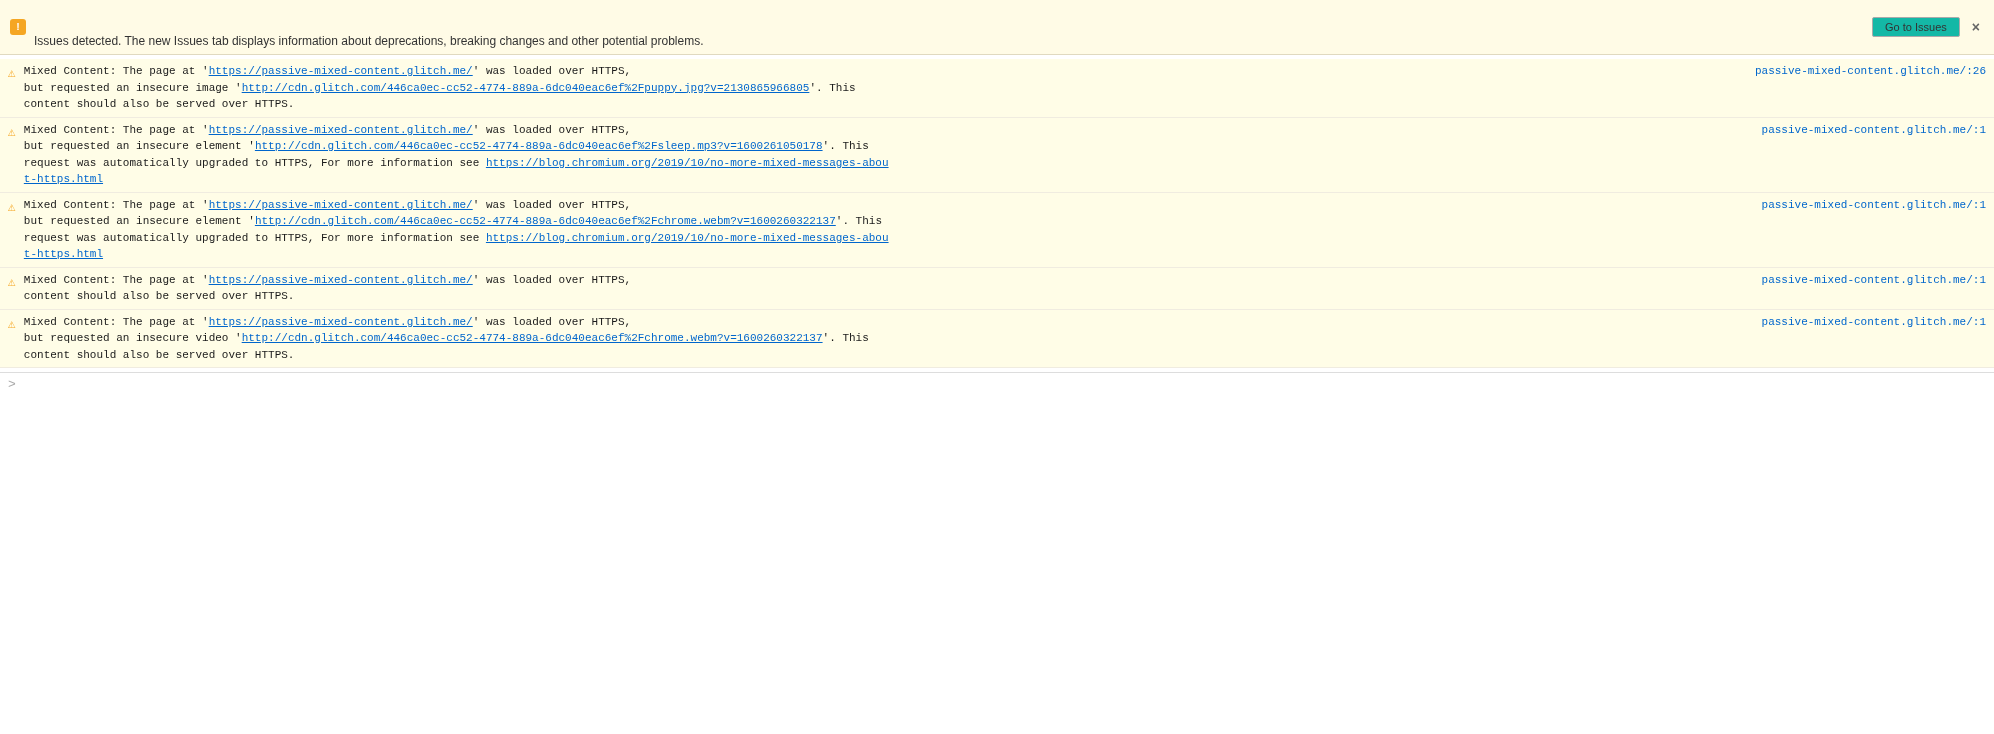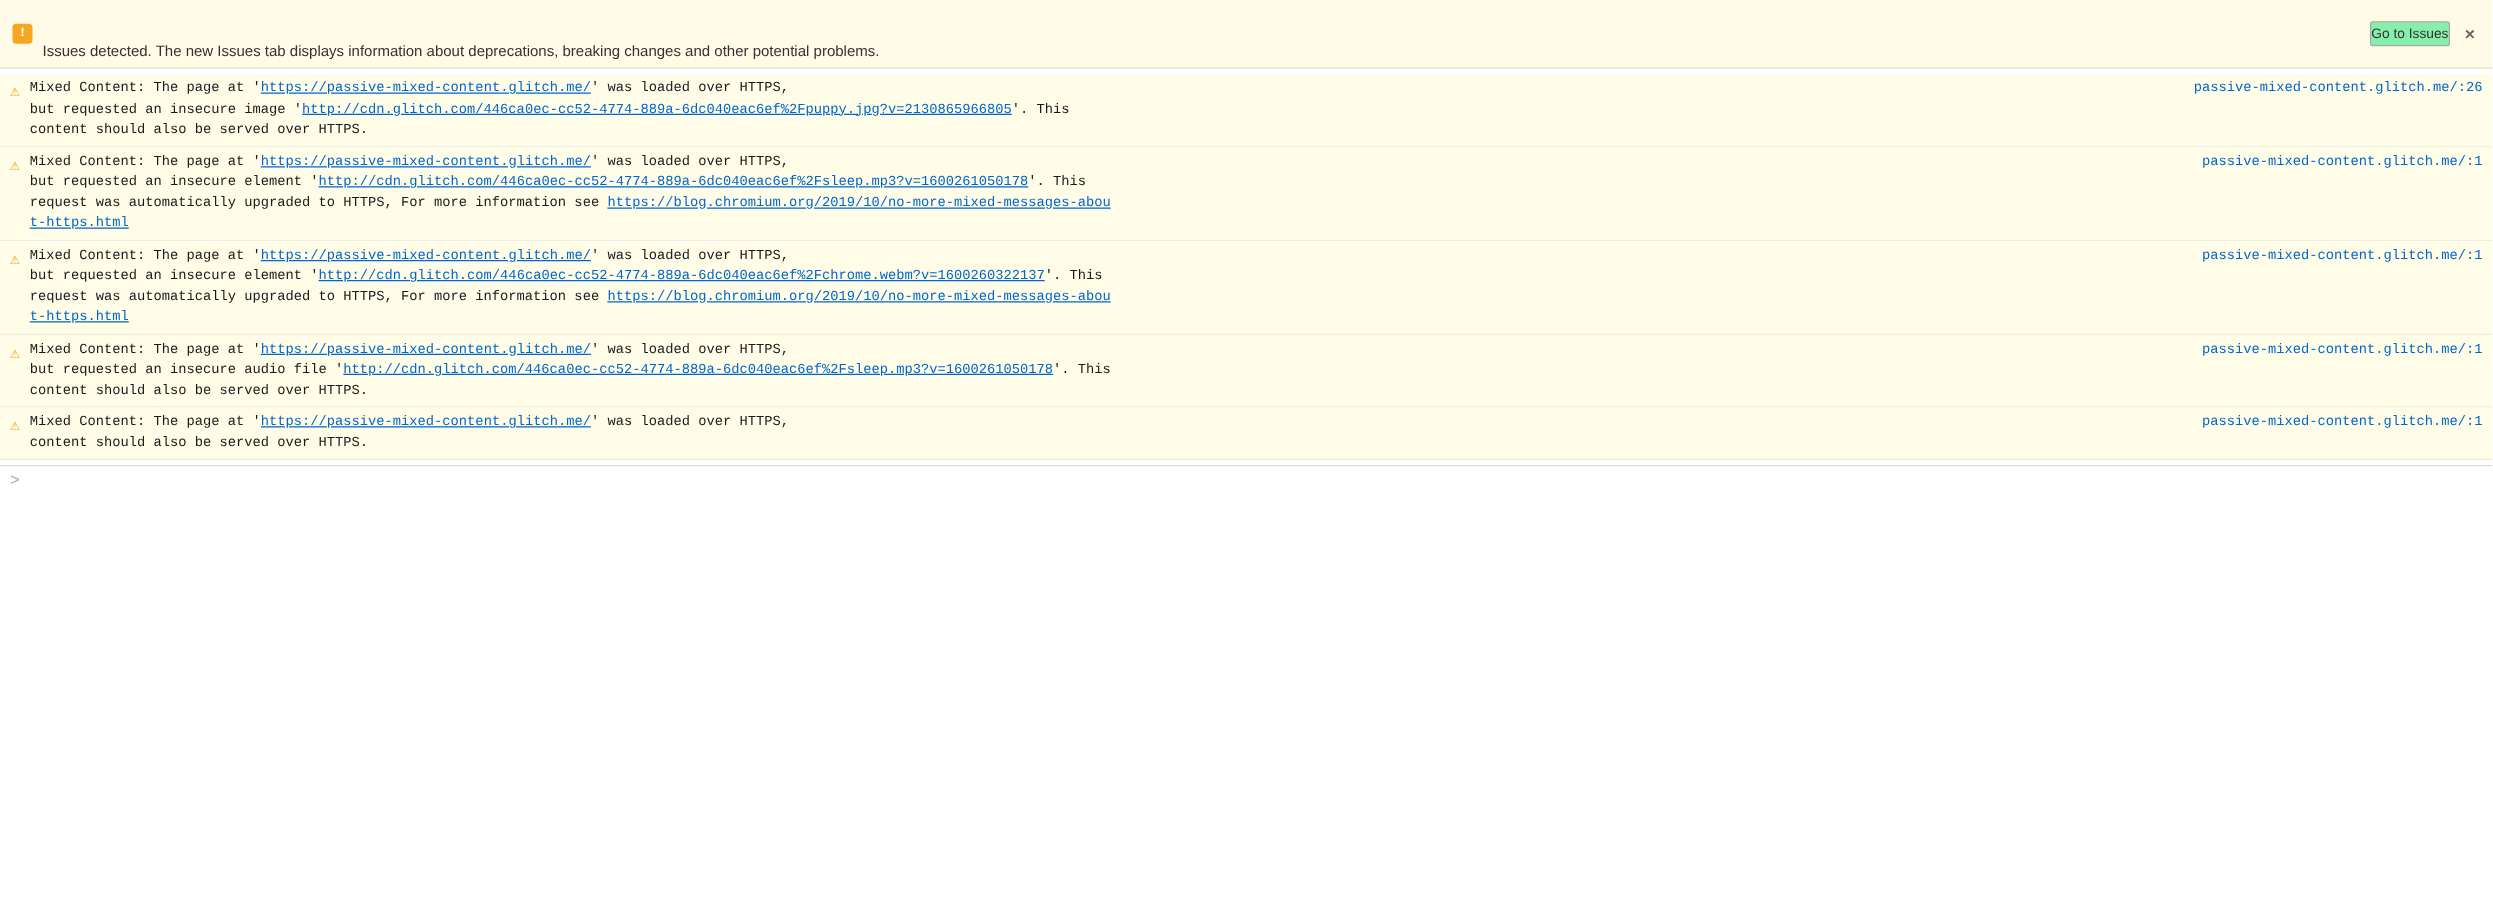--- a/index.html
+++ b/index.html
@@ -43,22 +43,22 @@
     .issues-banner-text {
       flex: 1;
       font-family: -apple-system, BlinkMacSystemFont, 'Segoe UI', sans-serif;
       font-size: 12px;
       color: #333;
       margin-top: 28px;
     }
 
     .go-to-issues-btn {
       border: 1px solid #aaa;
-      background: #86efac;
-      padding: 3px 0;
+      background: #14b8a6;
+      padding: 3px 12px;
       font-family: -apple-system, BlinkMacSystemFont, 'Segoe UI', sans-serif;
       font-size: 11px;
       cursor: pointer;
       border-radius: 2px;
       color: #333;
     }
 
     .close-btn {
       background: none;
       border: none;
@@ -187,34 +187,34 @@
 
   <div class="console-message">
     <span class="warning-icon">⚠</span>
     <div class="message-content">
       <div style="display:flex; justify-content:space-between; align-items:flex-start;">
         <div>
           <span>Mixed Content: The page at '</span><a class="message-link">https://passive-mixed-content.glitch.me/</a><span>' was loaded over HTTPS,</span>
         </div>
         <a class="source-link">passive-mixed-content.glitch.me/:1</a>
       </div>
-      <div>but requested an insecure audio file '<a class="message-link">http://cdn.glitch.com/446ca0ec-cc52-4774-889a-6dc040eac6ef%2Fsleep.mp3?v=1600261050178</a>'. This</div>
       <div>content should also be served over HTTPS.</div>
     </div>
   </div>
 
   <div class="console-message">
     <span class="warning-icon">⚠</span>
     <div class="message-content">
       <div style="display:flex; justify-content:space-between; align-items:flex-start;">
         <div>
           <span>Mixed Content: The page at '</span><a class="message-link">https://passive-mixed-content.glitch.me/</a><span>' was loaded over HTTPS,</span>
         </div>
         <a class="source-link">passive-mixed-content.glitch.me/:1</a>
       </div>
+      <div>but requested an insecure video '<a class="message-link">http://cdn.glitch.com/446ca0ec-cc52-4774-889a-6dc040eac6ef%2Fchrome.webm?v=1600260322137</a>'. This</div>
       <div>content should also be served over HTTPS.</div>
     </div>
   </div>
 
 </div>
 
 <div class="console-bottom">
   <span class="console-prompt">&gt;</span>
 </div>
 

